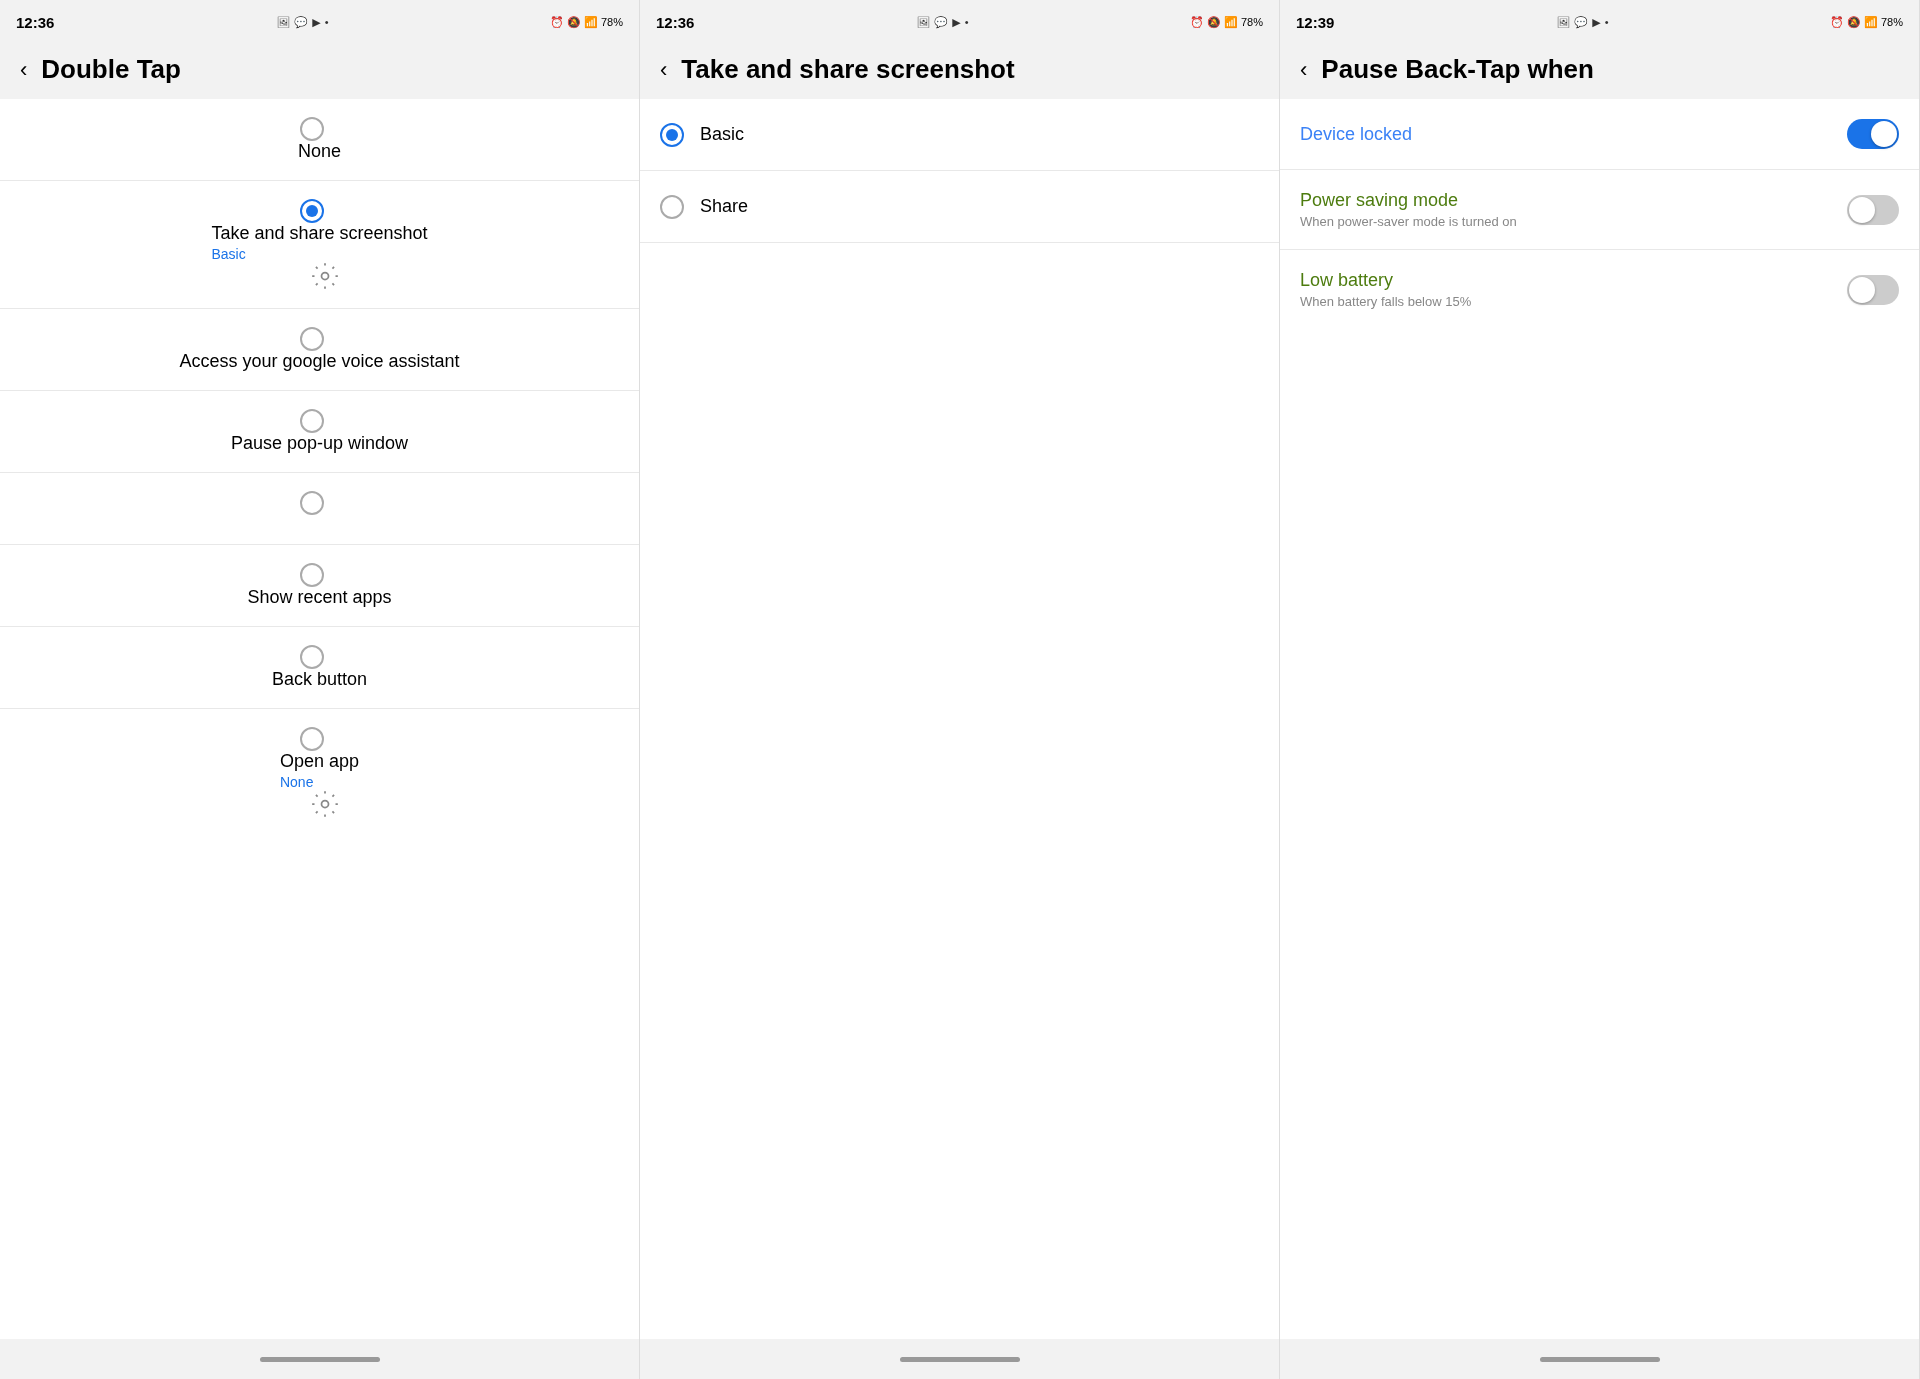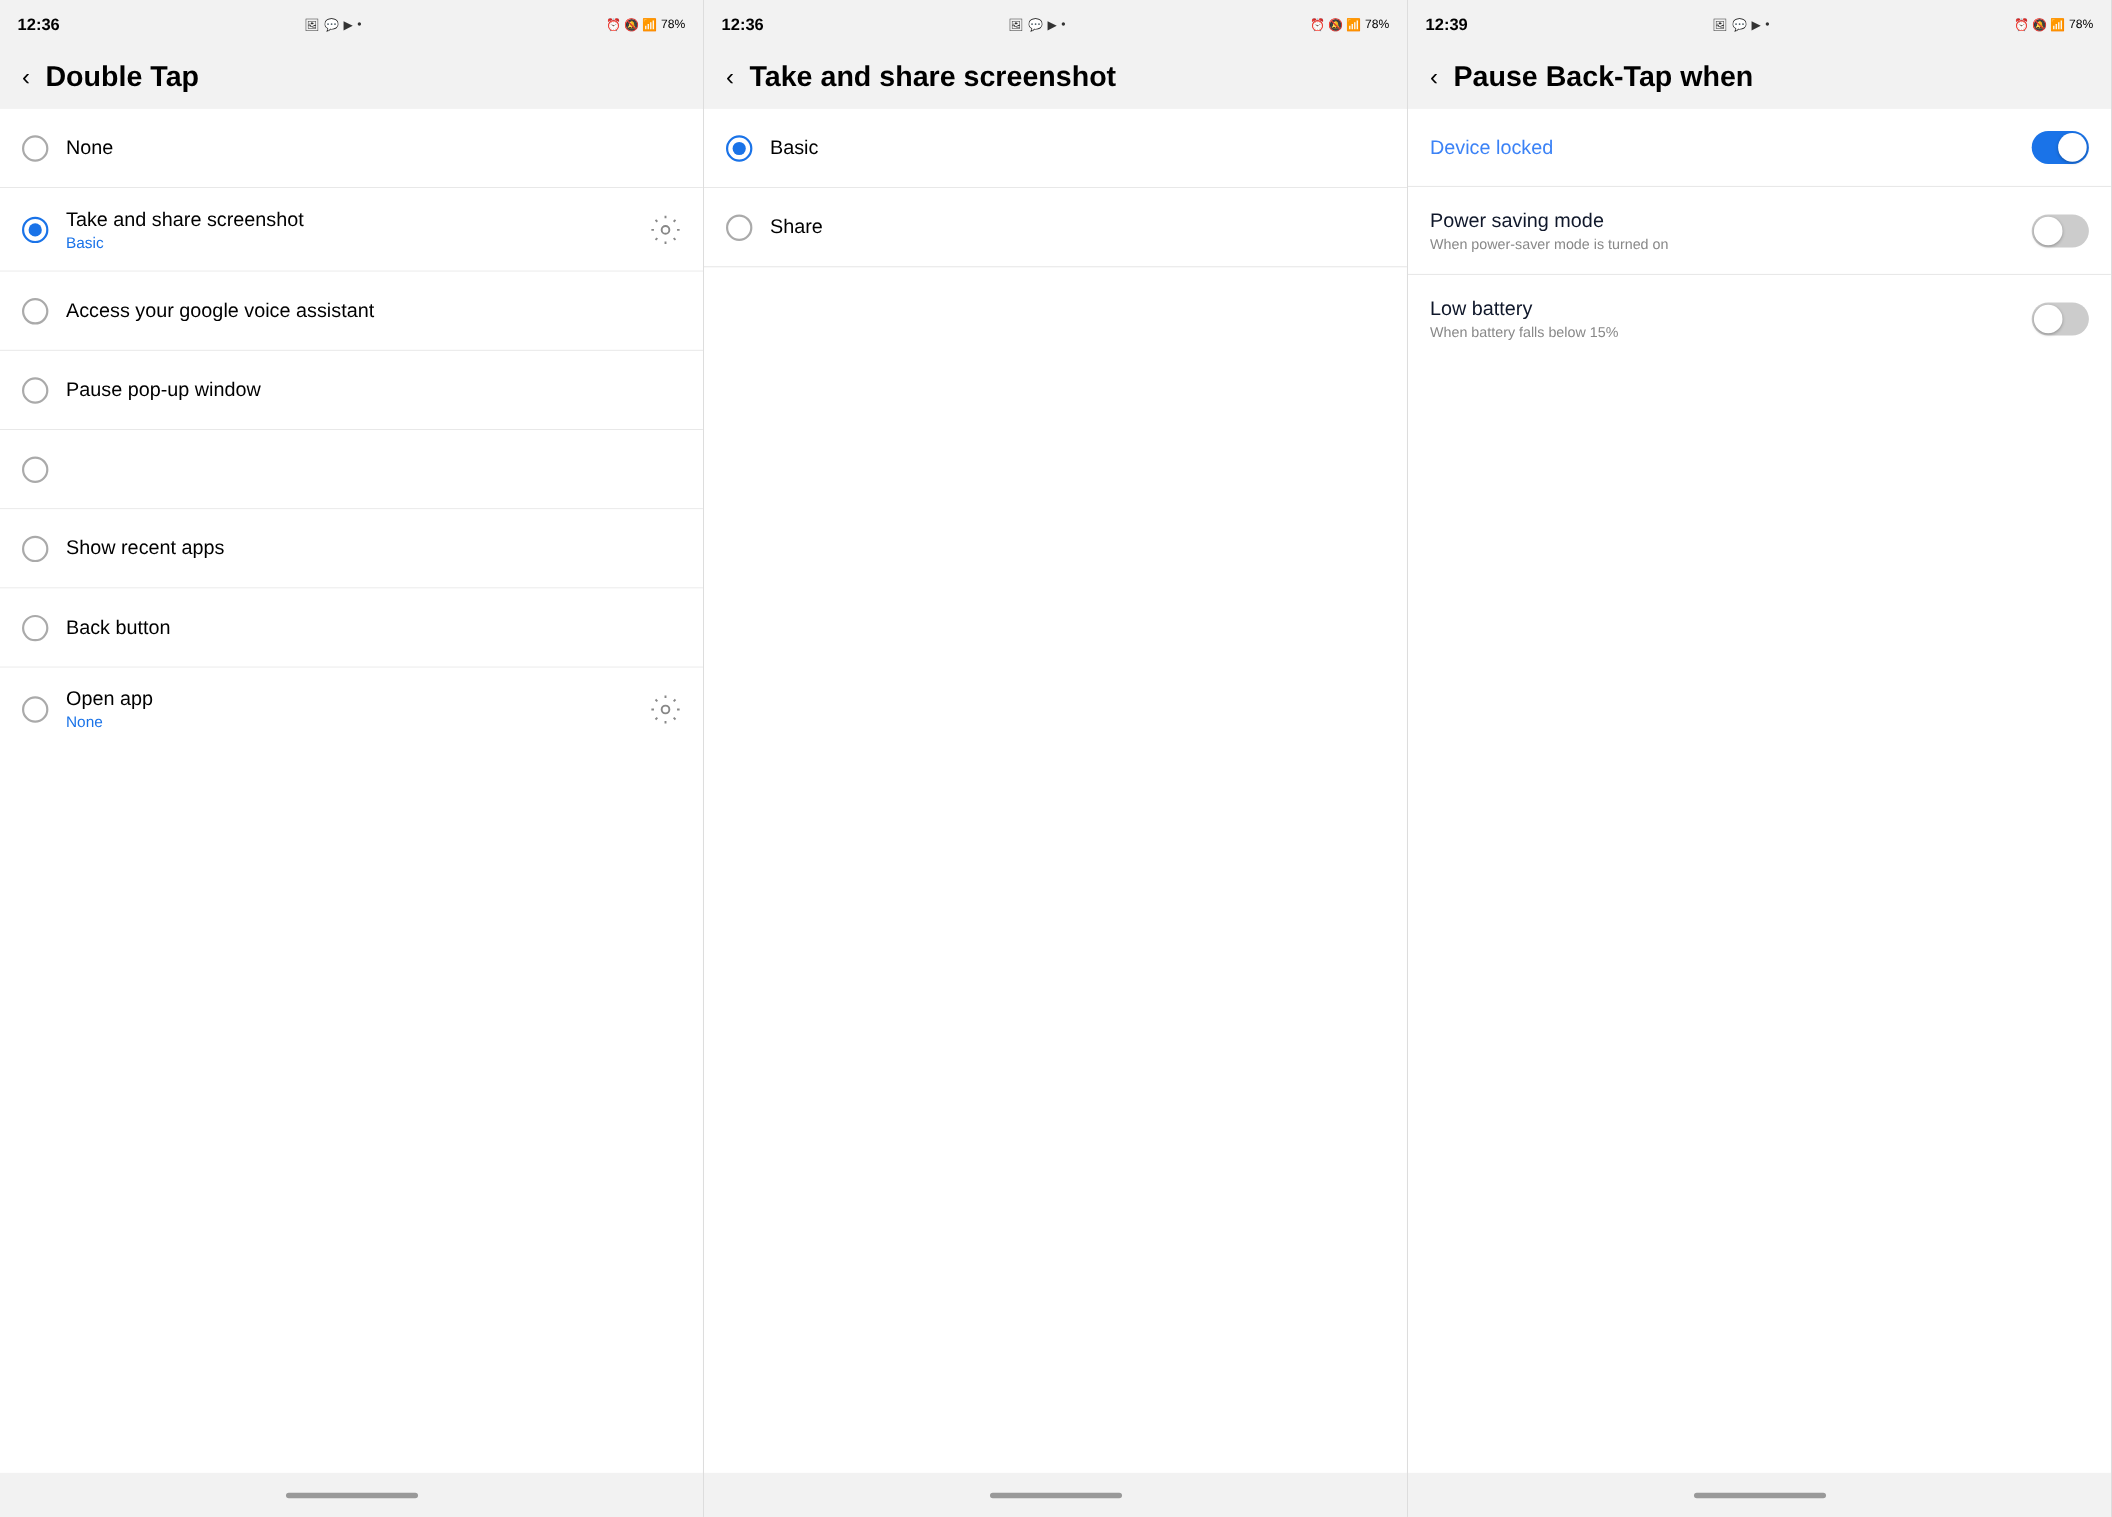--- a/index.html
+++ b/index.html
@@ -70,20 +70,21 @@
       padding: 0;
       overflow-y: auto;
     }
     .list-item {
       display: flex;
       align-items: center;
       padding: 18px 20px;
       border-bottom: 1px solid #e8e8e8;
       background: #fff;
       min-height: 72px;
+      flex-direction: column;
     }
     .list-item:last-child {
       border-bottom: none;
     }
     .radio-btn {
       width: 24px;
       height: 24px;
       border-radius: 50%;
       border: 2px solid #aaa;
       margin-right: 16px;
@@ -151,21 +152,21 @@
       display: flex;
       align-items: center;
       justify-content: space-between;
       padding: 20px 20px;
       border-bottom: 1px solid #e8e8e8;
       background: #fff;
     }
     .setting-row:last-child { border-bottom: none; }
     .setting-label {
       font-size: 18px;
-      color: #0f172a;
+      color: #4d7c0f;
       font-weight: 400;
     }
     .setting-label.disabled {
       color: #3b82f6;
     }
     .setting-sublabel {
       font-size: 13px;
       color: #888;
       margin-top: 3px;
     }

